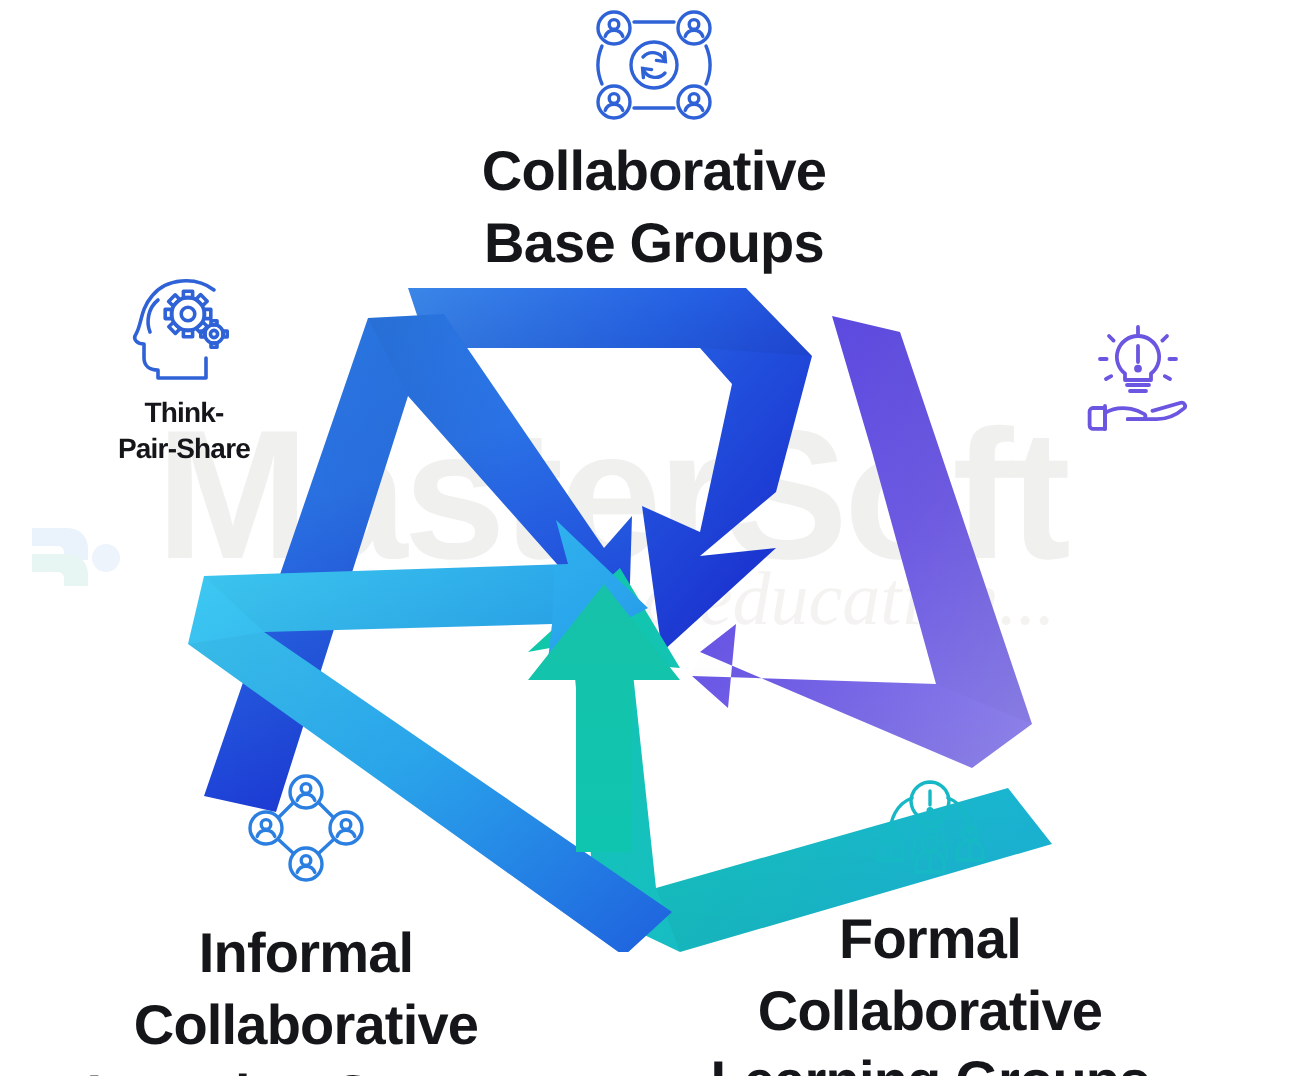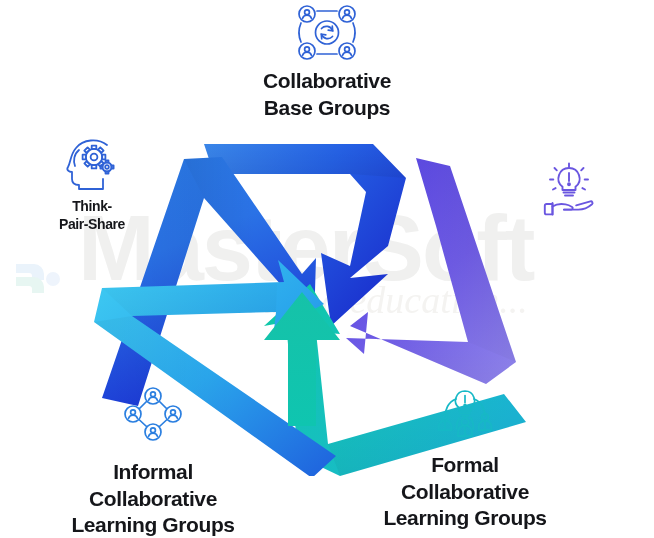--- a/index.html
+++ b/index.html
@@ -63,21 +63,21 @@
     text-align:center;
   }
   .node .ico{
     display:block;
     margin-bottom:6px;
     line-height:0;
   }
   .node .cap{
     font-family:"Liberation Sans", sans-serif;
     font-weight:700;
-    font-size:21px;
+    font-size:28px;
     line-height:1.27;
     color:#15161a;
     letter-spacing:-0.4px;
     white-space:pre-line;
   }
 
   #node-base      {left:187px; top:4px;   width:280px;}
   #node-think     {left:2px;   top:136px; width:180px;}
   #node-problem   {left:483px; top:162px; width:171px;}
   #node-informal  {left:38px;  top:386px; width:230px;gap:11px;}

